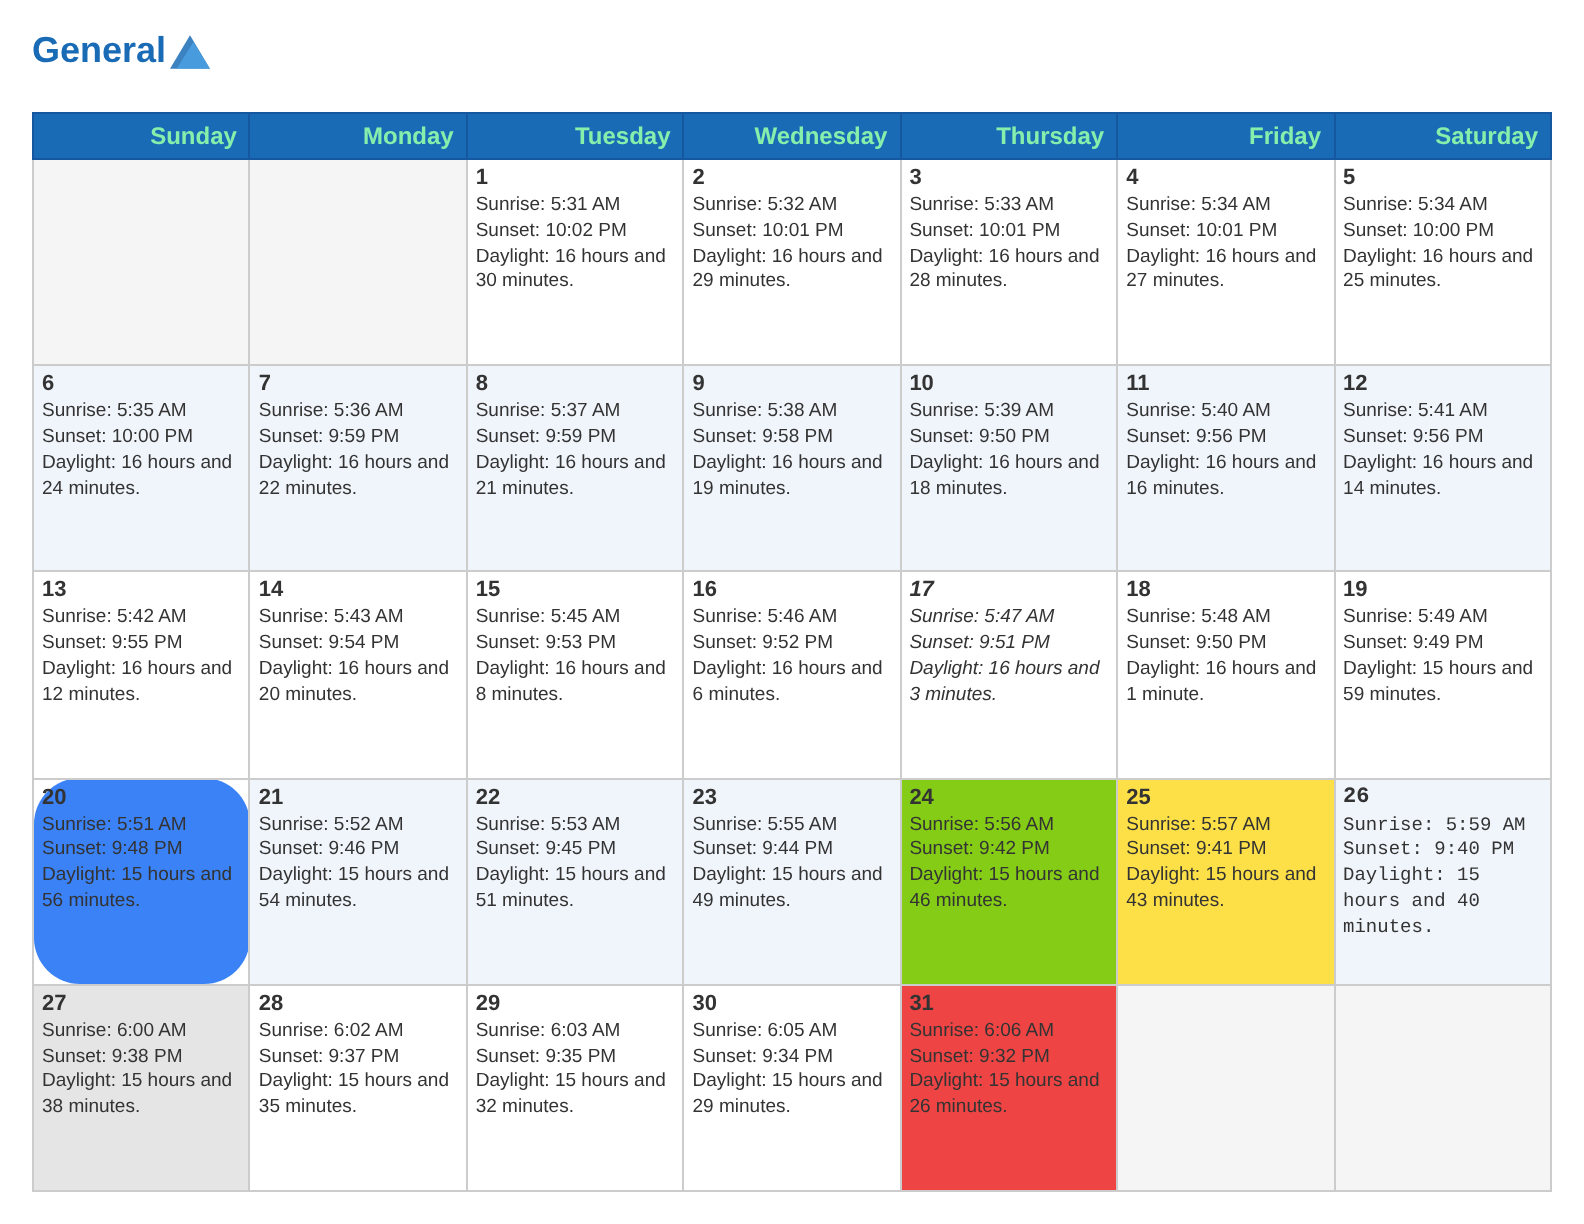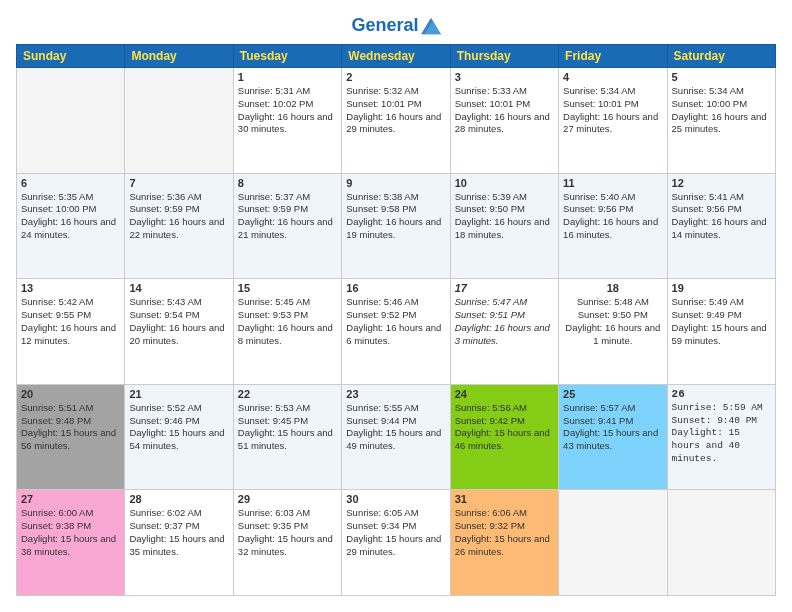--- a/index.html
+++ b/index.html
@@ -12,23 +12,23 @@
     }
     .page {
       width: 792px;
       height: 612px;
       padding: 16px;
       display: flex;
       flex-direction: column;
     }
     .header {
       display: flex;
-      justify-content: center;
+      justify-content: flex-start;
       align-items: flex-start;
-      margin-bottom: 8px;
+      margin-bottom: 20px;
     }
     .logo {
       display: flex;
       align-items: center;
     }
     .logo-text {
       font-size: 18px;
       font-weight: bold;
       color: #333;
       line-height: 1.1;
@@ -55,25 +55,25 @@
     }
     .calendar {
       flex: 1;
       border: 1px solid #ccc;
       border-collapse: collapse;
       width: 100%;
       table-layout: fixed;
     }
     .calendar th {
       background: #1a6bb5;
-      color: #fde047;
+      color: #86efac;
       font-size: 12px;
       font-weight: bold;
       padding: 4px 6px;
-      text-align: left;
+      text-align: right;
       border: 1px solid #1558a0;
     }
     .calendar td {
       border: 1px solid #ccc;
       vertical-align: top;
       padding: 3px 4px;
       font-size: 9.5px;
       color: #333;
       background: #fff;
       height: 88px;
@@ -232,35 +232,35 @@
             <span class="cell-line">Sunrise: 5:46 AM</span>
             <span class="cell-line">Sunset: 9:52 PM</span>
             <span class="cell-line">Daylight: 16 hours and 6 minutes.</span>
           </td>
           <td style="background: rgb(255, 255, 255); font-style: italic;">
             <span class="day-num">17</span>
             <span class="cell-line">Sunrise: 5:47 AM</span>
             <span class="cell-line">Sunset: 9:51 PM</span>
             <span class="cell-line">Daylight: 16 hours and 3 minutes.</span>
           </td>
-          <td style="background: rgb(255, 255, 255); text-align: center;">
+          <td style="background: rgb(255, 255, 255);">
             <span class="day-num">18</span>
             <span class="cell-line">Sunrise: 5:48 AM</span>
             <span class="cell-line">Sunset: 9:50 PM</span>
             <span class="cell-line">Daylight: 16 hours and 1 minute.</span>
           </td>
           <td style="background: rgb(255, 255, 255);">
             <span class="day-num">19</span>
             <span class="cell-line">Sunrise: 5:49 AM</span>
             <span class="cell-line">Sunset: 9:49 PM</span>
             <span class="cell-line">Daylight: 15 hours and 59 minutes.</span>
           </td>
         </tr>
         <tr>
-          <td style="background: #a3a3a3;">
+          <td style="background: #3b82f6; border-radius: 23px;">
             <span class="day-num">20</span>
             <span class="cell-line">Sunrise: 5:51 AM</span>
             <span class="cell-line">Sunset: 9:48 PM</span>
             <span class="cell-line">Daylight: 15 hours and 56 minutes.</span>
           </td>
           <td style="background: rgb(240, 245, 251);">
             <span class="day-num">21</span>
             <span class="cell-line">Sunrise: 5:52 AM</span>
             <span class="cell-line">Sunset: 9:46 PM</span>
             <span class="cell-line">Daylight: 15 hours and 54 minutes.</span>
@@ -276,35 +276,35 @@
             <span class="cell-line">Sunrise: 5:55 AM</span>
             <span class="cell-line">Sunset: 9:44 PM</span>
             <span class="cell-line">Daylight: 15 hours and 49 minutes.</span>
           </td>
           <td style="background: #84cc16; margin-left: 31px;">
             <span class="day-num">24</span>
             <span class="cell-line">Sunrise: 5:56 AM</span>
             <span class="cell-line">Sunset: 9:42 PM</span>
             <span class="cell-line">Daylight: 15 hours and 46 minutes.</span>
           </td>
-          <td style="background: #7dd3fc;">
+          <td style="background: #fde047;">
             <span class="day-num">25</span>
             <span class="cell-line">Sunrise: 5:57 AM</span>
             <span class="cell-line">Sunset: 9:41 PM</span>
             <span class="cell-line">Daylight: 15 hours and 43 minutes.</span>
           </td>
           <td style="background: rgb(240, 245, 251); font-family: Liberation Mono, monospace;">
             <span class="day-num">26</span>
             <span class="cell-line">Sunrise: 5:59 AM</span>
             <span class="cell-line">Sunset: 9:40 PM</span>
             <span class="cell-line">Daylight: 15 hours and 40 minutes.</span>
           </td>
         </tr>
         <tr>
-          <td style="background: #f9a8d4;">
+          <td style="background: #e5e5e5;">
             <span class="day-num">27</span>
             <span class="cell-line">Sunrise: 6:00 AM</span>
             <span class="cell-line">Sunset: 9:38 PM</span>
             <span class="cell-line">Daylight: 15 hours and 38 minutes.</span>
           </td>
           <td style="background: rgb(255, 255, 255);">
             <span class="day-num">28</span>
             <span class="cell-line">Sunrise: 6:02 AM</span>
             <span class="cell-line">Sunset: 9:37 PM</span>
             <span class="cell-line">Daylight: 15 hours and 35 minutes.</span>
@@ -314,21 +314,21 @@
             <span class="cell-line">Sunrise: 6:03 AM</span>
             <span class="cell-line">Sunset: 9:35 PM</span>
             <span class="cell-line">Daylight: 15 hours and 32 minutes.</span>
           </td>
           <td style="background: rgb(255, 255, 255);">
             <span class="day-num">30</span>
             <span class="cell-line">Sunrise: 6:05 AM</span>
             <span class="cell-line">Sunset: 9:34 PM</span>
             <span class="cell-line">Daylight: 15 hours and 29 minutes.</span>
           </td>
-          <td style="background: #fdba74;">
+          <td style="background: #ef4444;">
             <span class="day-num">31</span>
             <span class="cell-line">Sunrise: 6:06 AM</span>
             <span class="cell-line">Sunset: 9:32 PM</span>
             <span class="cell-line">Daylight: 15 hours and 26 minutes.</span>
           </td>
           <td class="empty" style="background: rgb(245, 245, 245);"></td>
           <td class="empty" style="background: rgb(245, 245, 245);"></td>
         </tr>
       </tbody>
   </table>

